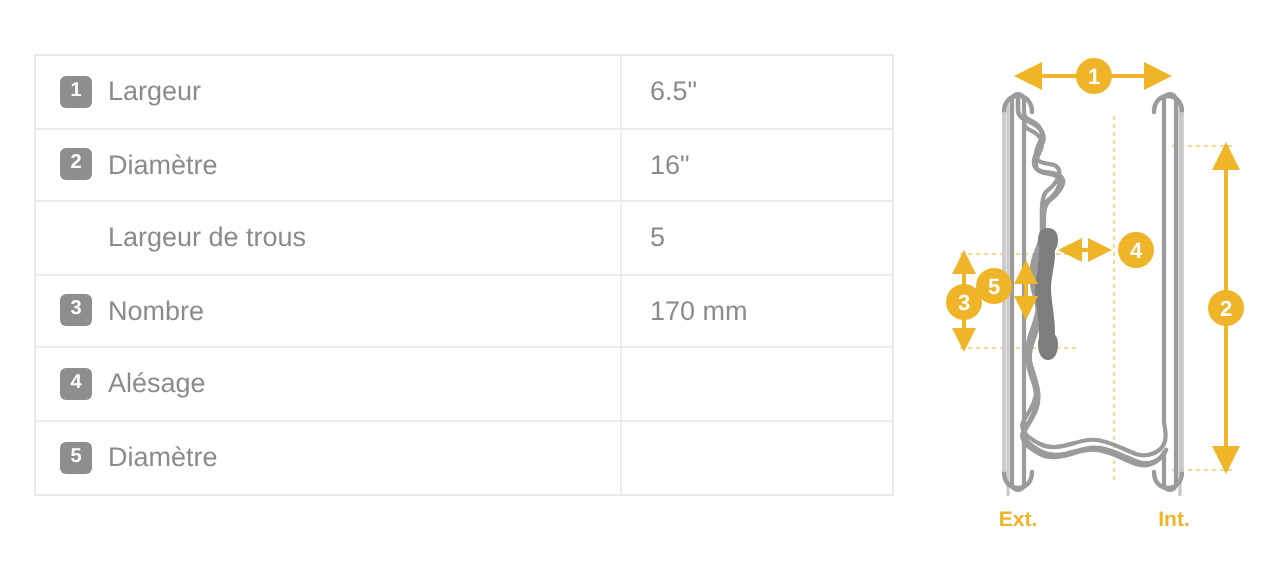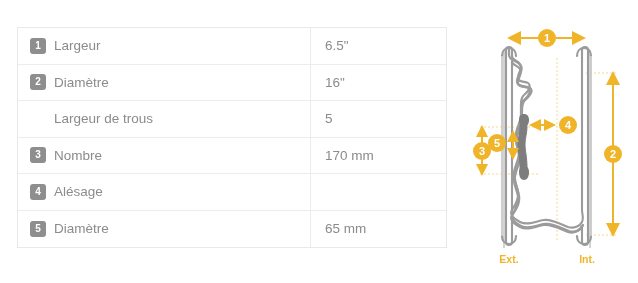--- a/index.html
+++ b/index.html
@@ -162,23 +162,20 @@
       <div class="spec-label-cell">
         <span class="badge">4</span>
         <span class="spec-label-text">Alésage</span>
       </div>
     </div>
 
     <div class="spec-row">
       <div class="spec-label-cell">
         <span class="badge">5</span>
         <span class="spec-label-text">Diamètre</span>
-      </div>
-      <div class="spec-value-cell">
-        <span class="spec-value-text">65 mm</span>
       </div>
     </div>
 
   </div>
 
   <div class="diagram">
     <svg width="170" height="250" viewBox="0 0 170 250" xmlns="http://www.w3.org/2000/svg">
 
       <defs>
         <marker id="arrR" markerWidth="7" markerHeight="7" refX="6" refY="3.5" orient="auto" markerUnits="strokeWidth">

